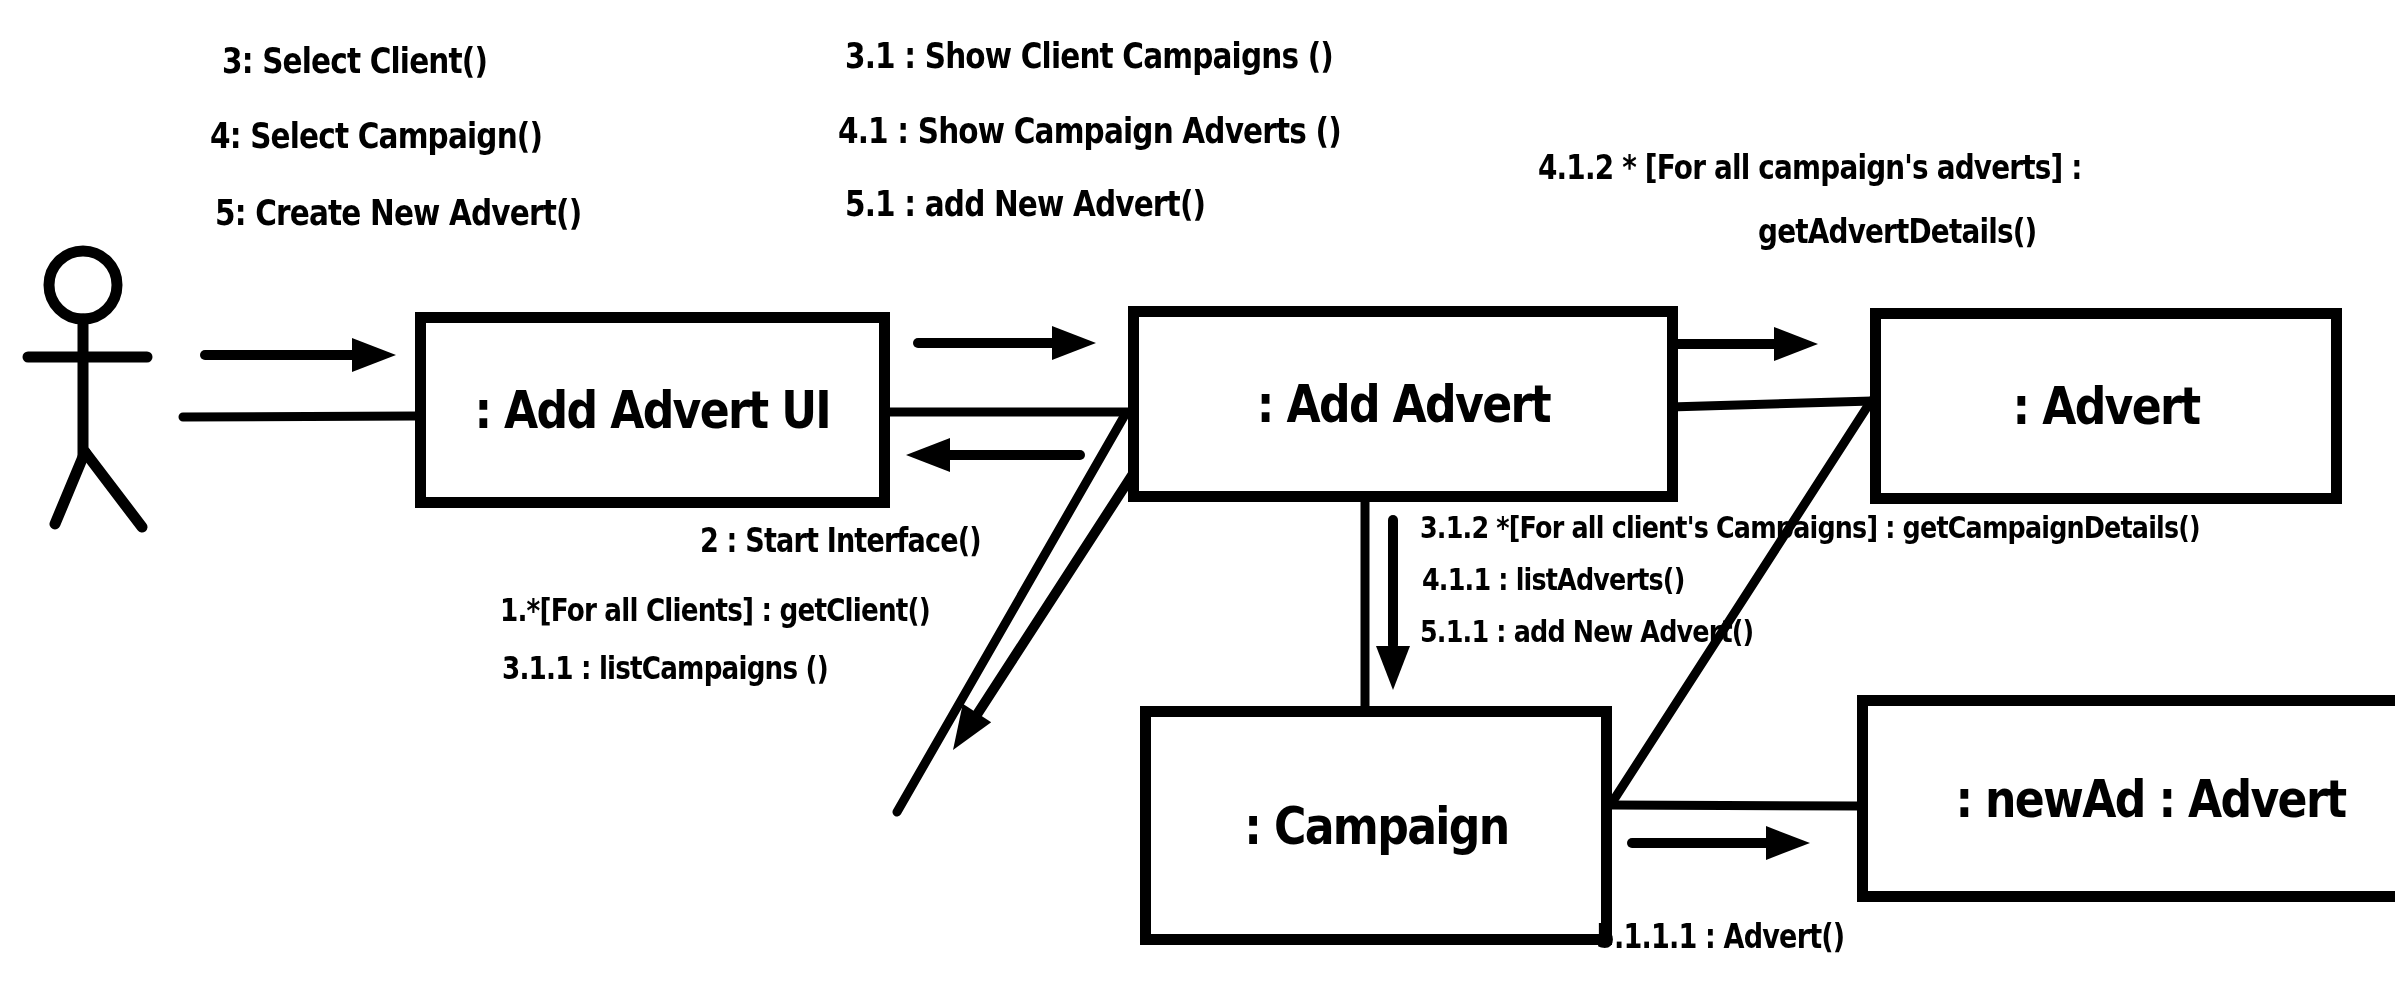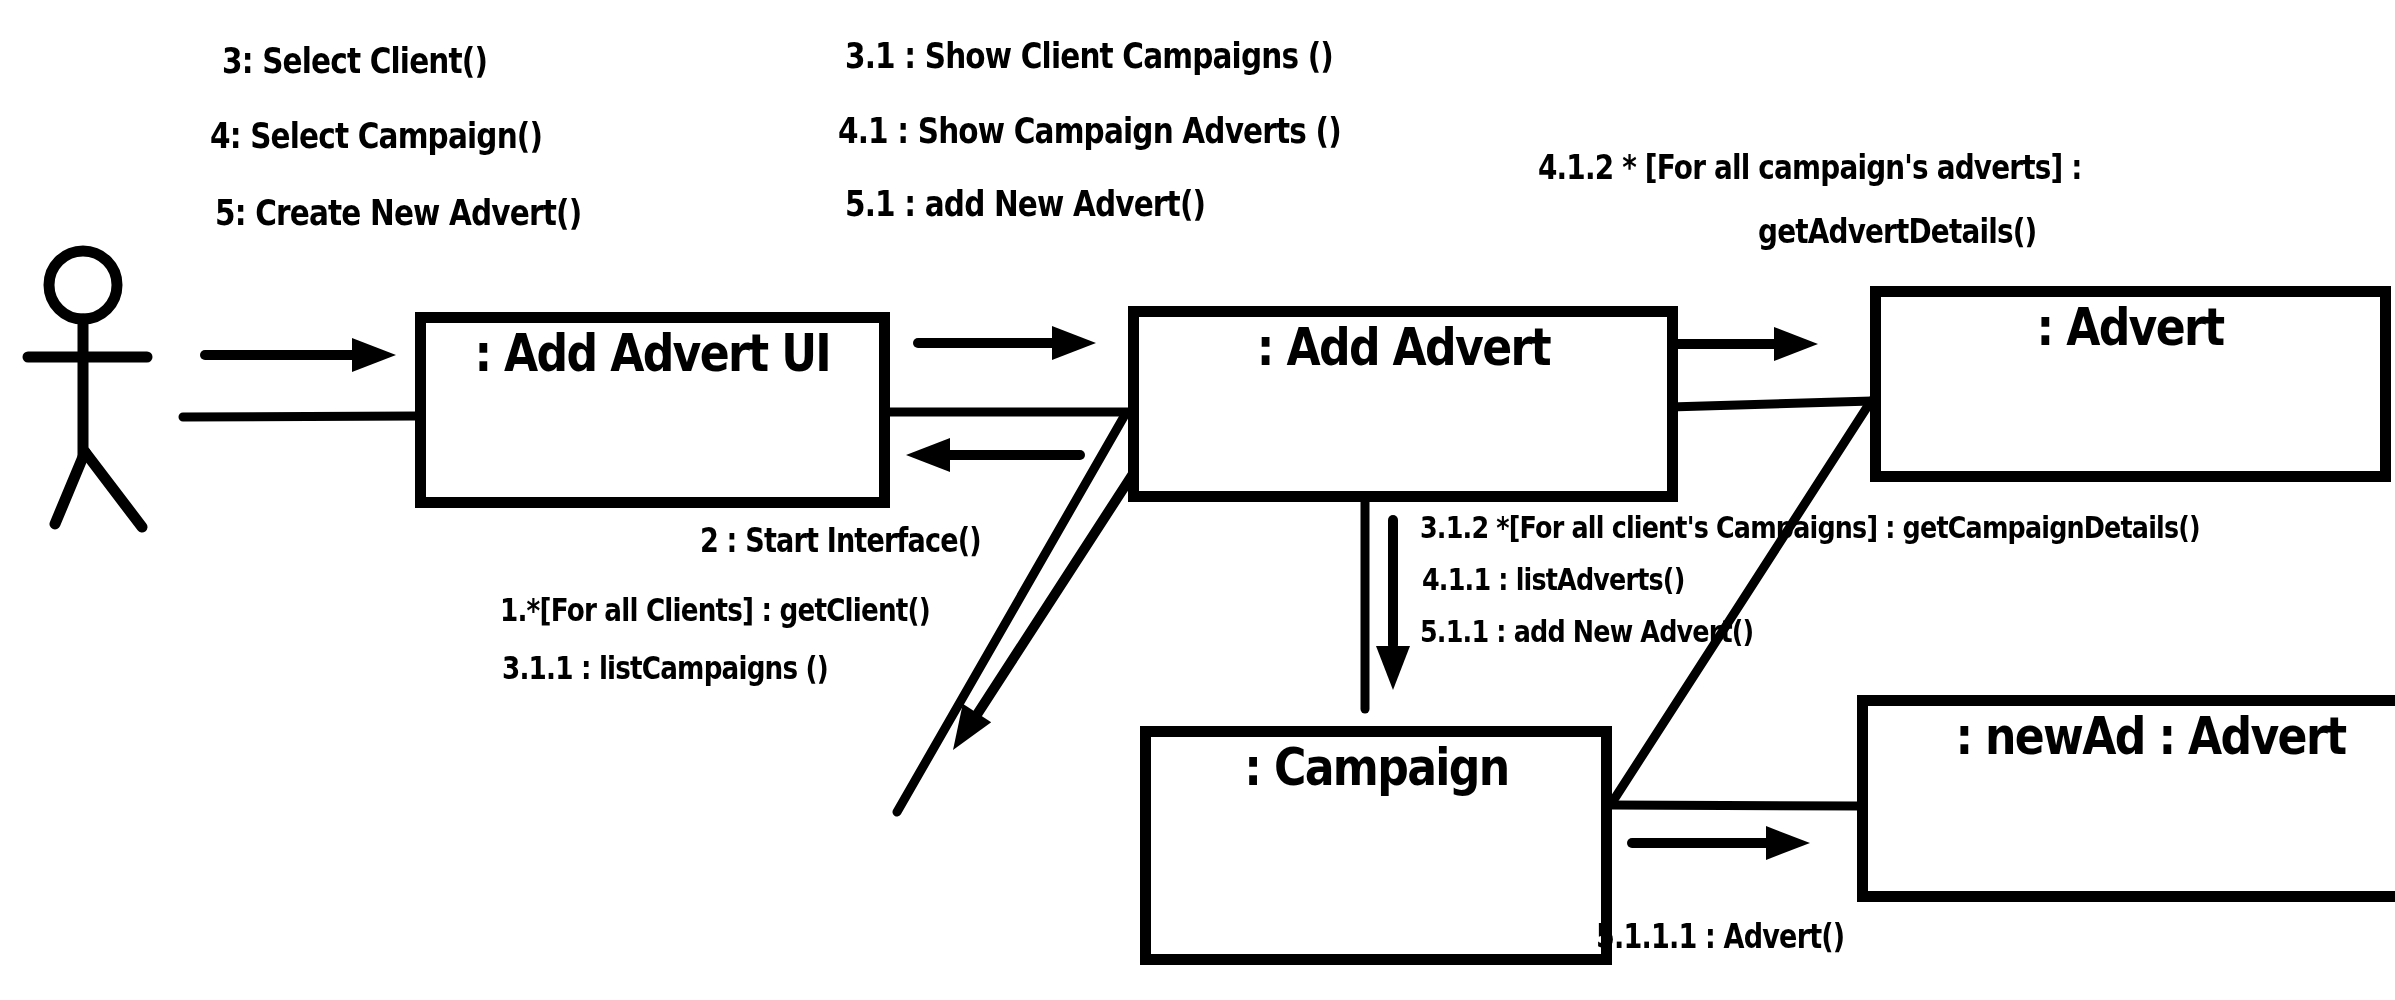--- a/index.html
+++ b/index.html
@@ -16,21 +16,21 @@
     position: absolute;
     left: 0; top: 0;
     width: 2395px; height: 1000px;
   }
   .obj {
     position: absolute;
     box-sizing: border-box;
     border: 11px solid #000;
     background: #fff;
     display: flex;
-    align-items: flex-start;
+    align-items: center;
     justify-content: center;
   }
   .obj-label {
     font-size: 52px;
     font-weight: bold;
     letter-spacing: -2px;
     white-space: nowrap;
     transform: scaleX(0.85);
   }
   .note {
@@ -106,26 +106,26 @@
   </svg>
 
   <div class="obj" style="left:415px; top:312px; width:475px; height:196px;">
     <span class="obj-label">: Add Advert UI</span>
   </div>
 
   <div class="obj" style="left:1128px; top:306px; width:550px; height:196px;">
     <span class="obj-label">: Add Advert</span>
   </div>
 
-  <div class="obj" style="left:1870px; top:286px; width:521px; height:196px;">
+  <div class="obj" style="left:1870px; top:308px; width:472px; height:196px;">
     <span class="obj-label">: Advert</span>
   </div>
 
 
-  <div class="obj" style="left:1140px; top:706px; width:472px; height:239px;margin-top:20px;">
+  <div class="obj" style="left:1140px; top:706px; width:472px; height:239px;">
     <span class="obj-label">: Campaign</span>
   </div>
 
   <div class="obj" style="left:1857px; top:695px; width:587px; height:207px;">
     <span class="obj-label">: newAd : Advert</span>
   </div>
 
   <div class="note n36" style="left:222px; top:40px;">3:  Select Client()</div>
   <div class="note n36" style="left:210px; top:115px;">4:  Select Campaign()</div>
   <div class="note n36" style="left:215px; top:192px;">5:  Create New Advert()</div>

